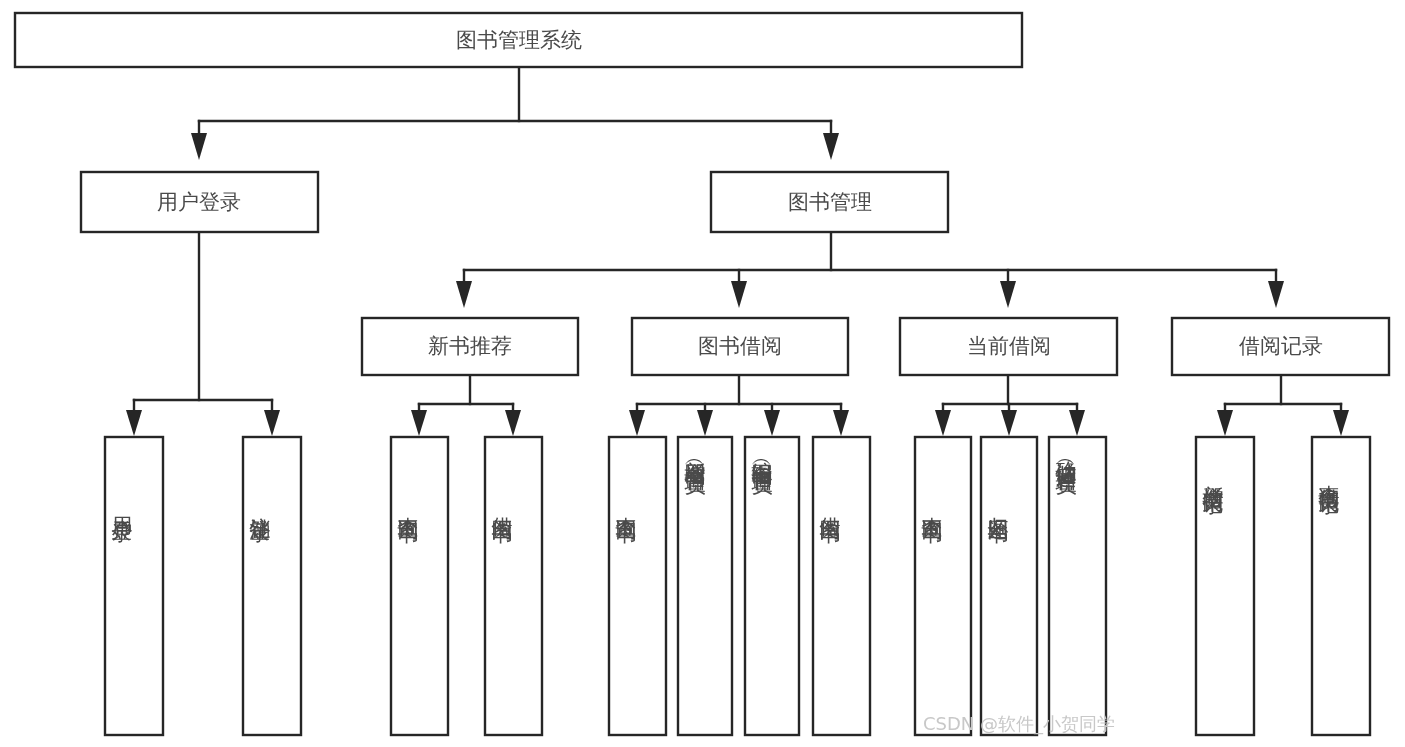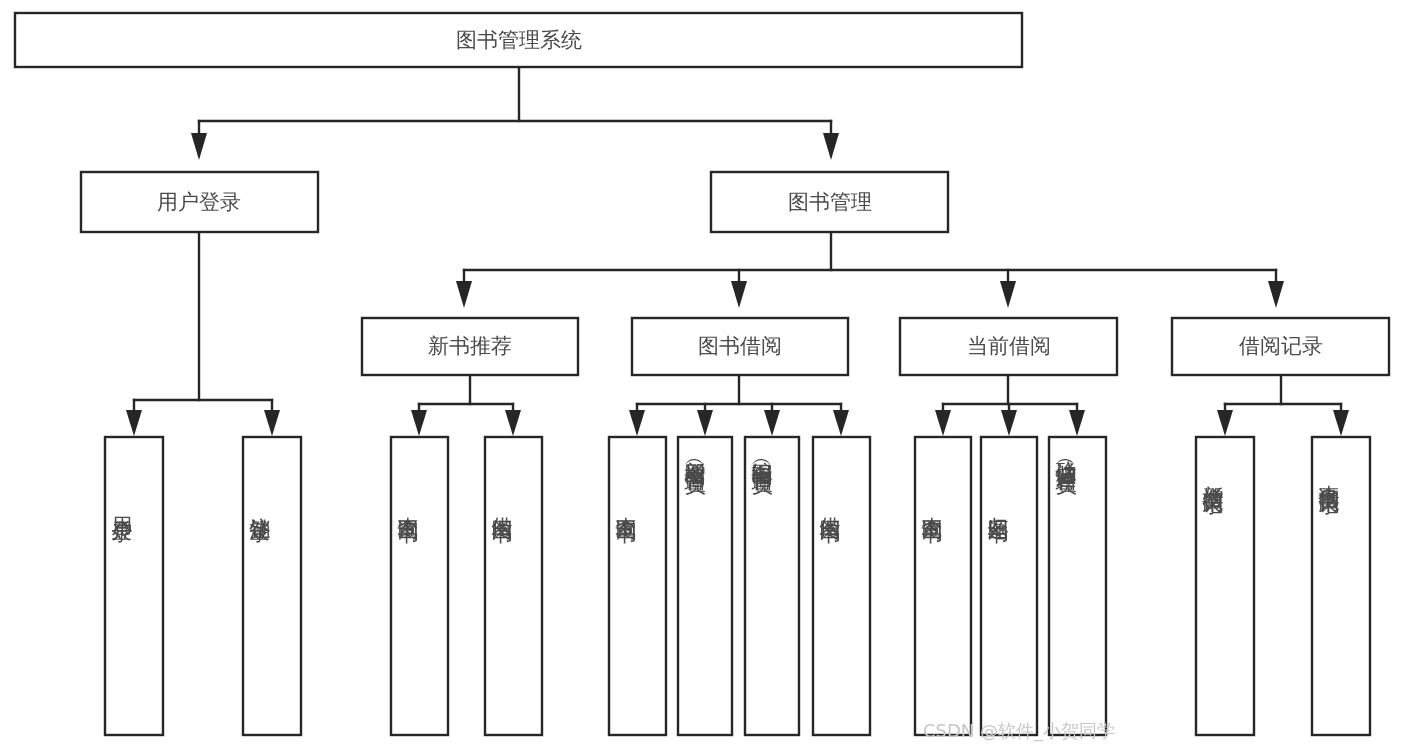--- a/index.html
+++ b/index.html
@@ -58,21 +58,21 @@
     color: #4a4a4a;
     letter-spacing: 2px;
     line-height: 1;
     white-space: nowrap;
     text-align: start;
     user-select: none;
   }
   .watermark {
     position: absolute;
     right: 8px;
-    bottom: 4px;
+    bottom: 11px;
     font-family: "DejaVu Sans", "Liberation Sans", sans-serif;
     font-size: 18px;
     color: #c8c8c8;
     white-space: nowrap;
     user-select: none;
   }
 </style>
 </head>
 <body>
 

